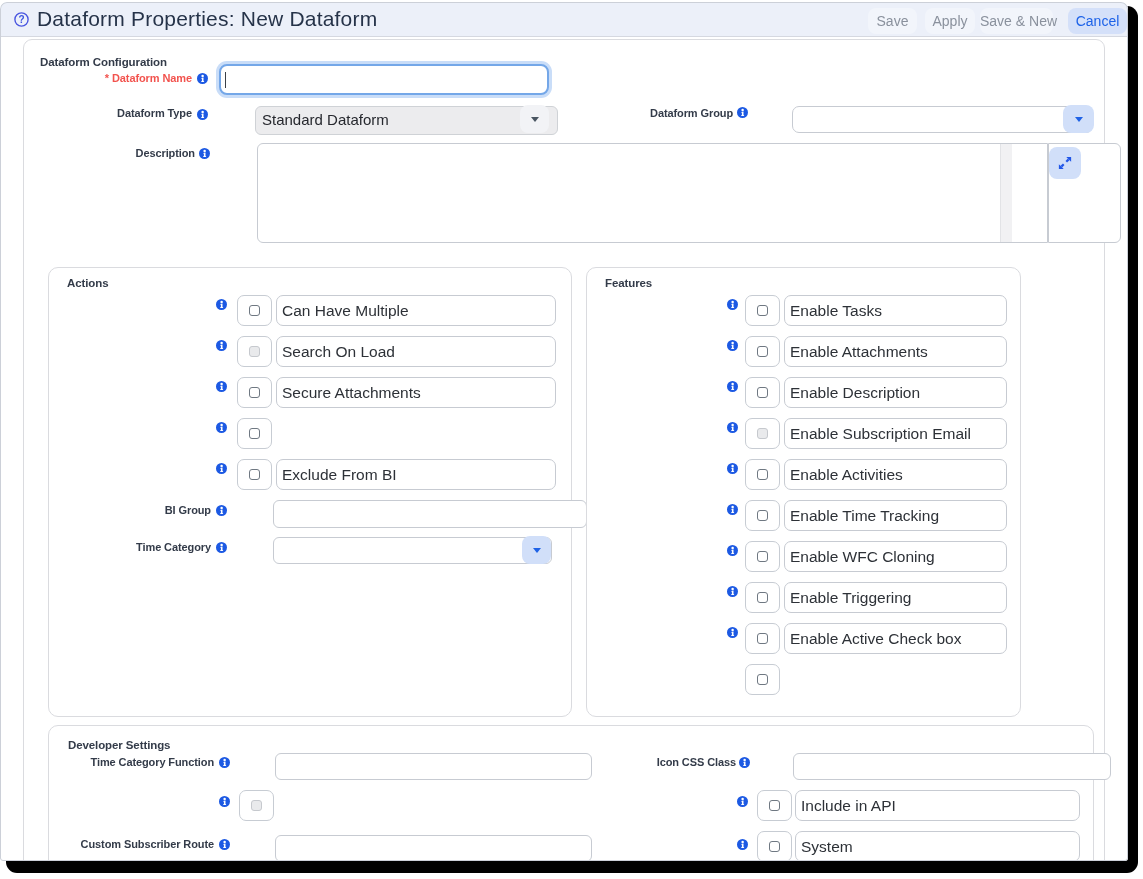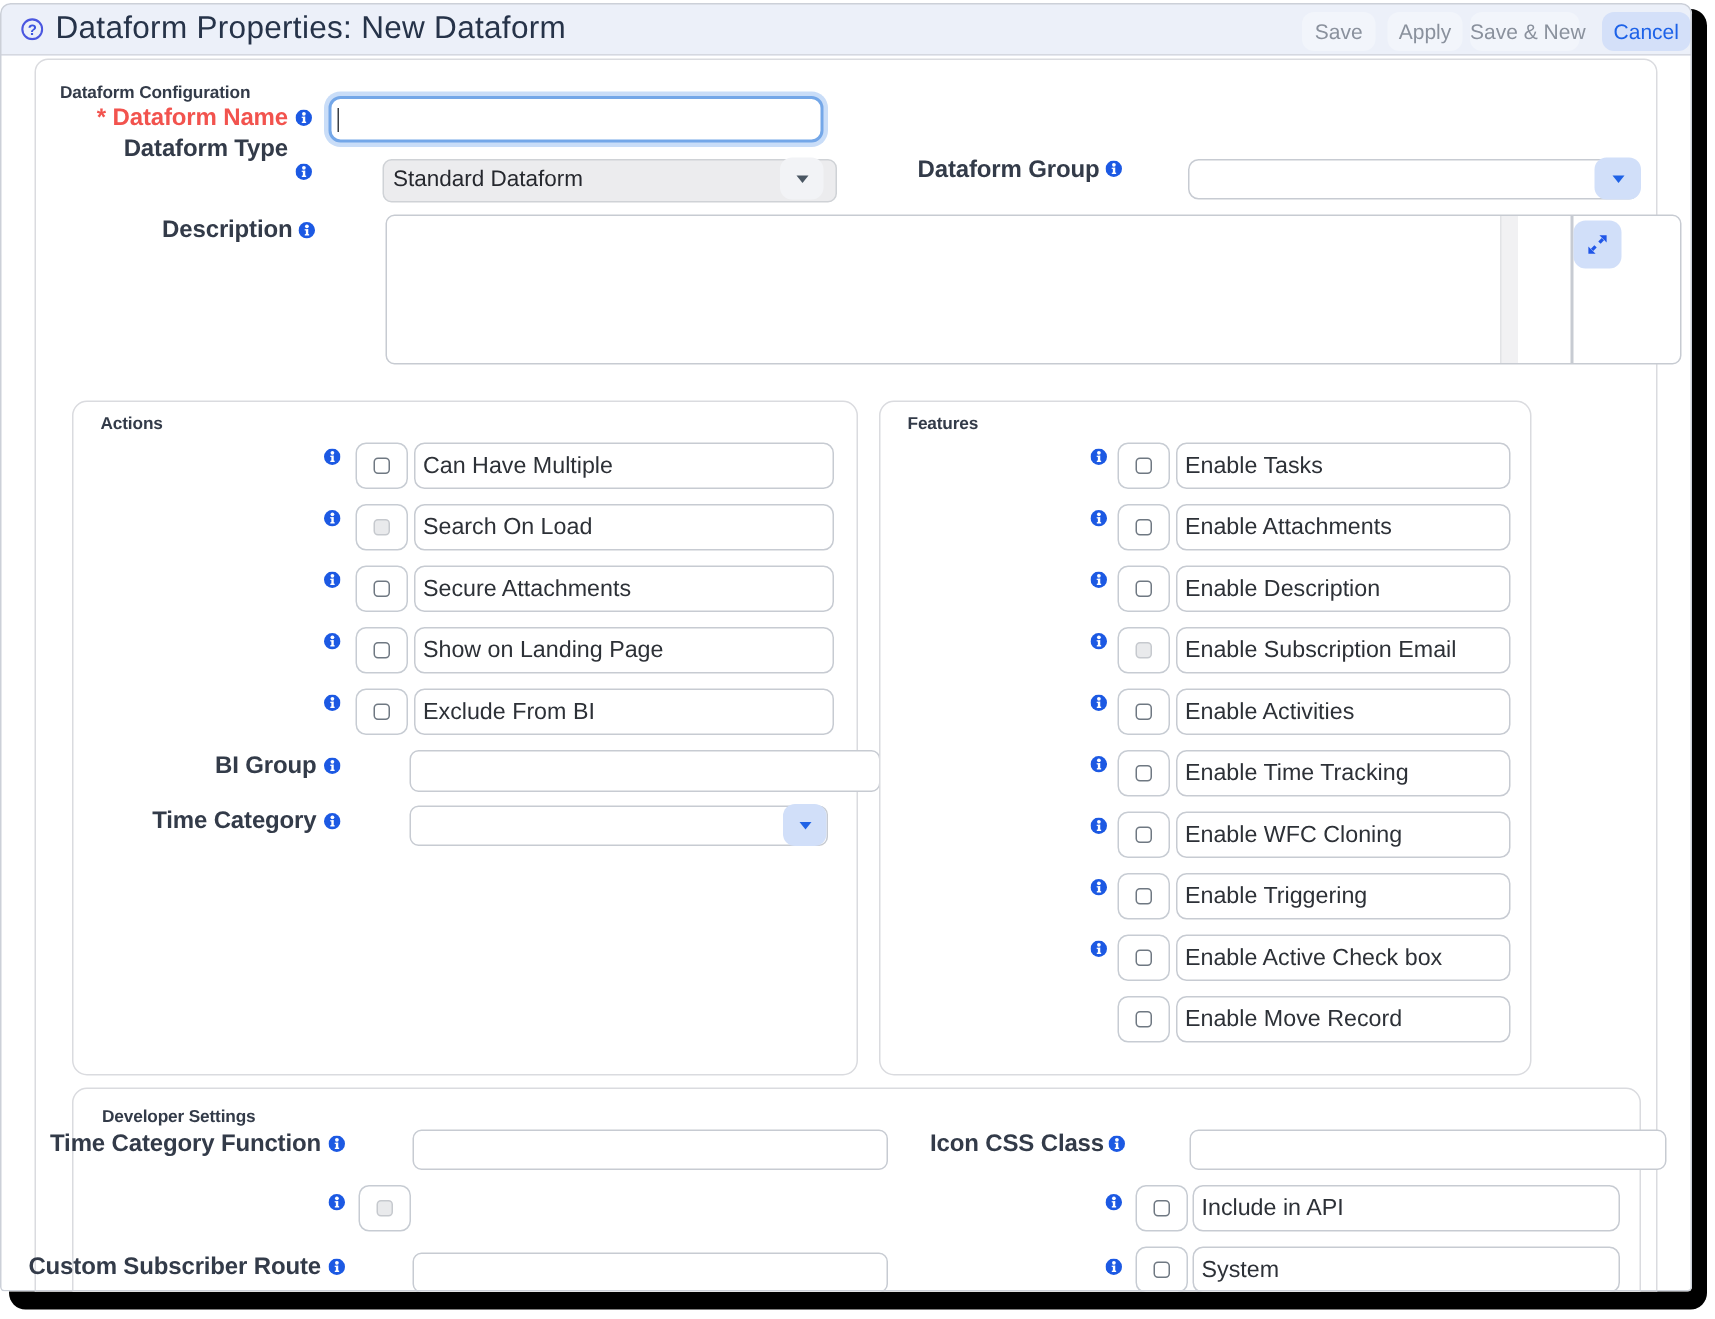--- a/index.html
+++ b/index.html
@@ -7,21 +7,21 @@
 #win { position:absolute; left:0; top:2px; width:1128px; height:859px; background:#fff; border-radius:7px 7px 3px 3px; overflow:hidden; }
 #winborder { position:absolute; left:0; top:0; width:1128px; height:859px; border-radius:7px 7px 3px 3px; box-shadow:inset 0 0 0 1px #ccd0d8; z-index:50; pointer-events:none; }
 .abs { position:absolute; }
 .hdr { position:absolute; left:0; top:0; width:1128px; height:34px; background:#ecf0f9; border-bottom:1px solid #d5d8e0; }
 .title { position:absolute; left:37px; top:5px; font-size:21px; color:#263349; letter-spacing:0.2px; }
 .btn { position:absolute; top:6px; height:26px; border-radius:8px; font-size:14px; text-align:center; line-height:26px; white-space:nowrap; }
 .btn.grey { background:#f2f5fb; color:#8a919d; }
 .btn.blue { background:#d4e0f9; color:#1d62e8; }
 .panel { position:absolute; background:#fff; border:1px solid #dadbdf; border-radius:10px; }
 .sec { position:absolute; font-size:11.5px; font-weight:bold; color:#333b49; white-space:nowrap; letter-spacing:-0.1px; }
-.lbl { position:absolute; font-size:16px; font-weight:bold; color:#333b49; white-space:nowrap; text-align:right; line-height:13px; letter-spacing:-0.1px; }
+.lbl { position:absolute; font-size:11px; font-weight:bold; color:#333b49; white-space:nowrap; text-align:right; line-height:13px; letter-spacing:-0.1px; }
 .lbl.red { color:#f2534e; }
 .inp { position:absolute; background:#fff; border:1px solid #c7cbd2; border-radius:6px;margin-left:36px; }
 .disinp { background:#ececee; border-color:#cfd2d6; color:#26282e; font-size:15px; line-height:25px; padding-left:6px; }
 .focusinp { position:absolute; background:#fff; border:2px solid #74a7e8; border-radius:8px; box-shadow:0 0 0 3px #c9ddf8; }
 .dd { position:absolute; display:flex; align-items:center; justify-content:center; border-radius:8px; }
 .dd span { display:block; width:0; height:0; border-left:4.5px solid transparent; border-right:4.5px solid transparent; border-top:5.5px solid #444; }
 .cbx { position:absolute; width:33px; height:29px; background:#fff; border:1px solid #c7ccd3; border-radius:7px; display:flex; align-items:center; justify-content:center; }
 .cbx .sq { width:9px; height:9px; border:1.5px solid #6f7882; border-radius:3px; background:#fff; }
 .cbx.dis .sq { border-color:#c6c9ce; background:#e9eaec; }
 .box { position:absolute; height:29px; background:#fff; border:1px solid #c7cbd2; border-radius:7px; font-size:15.5px; line-height:29px; color:#2d3137; padding-left:5px; white-space:nowrap; overflow:hidden; }
@@ -43,21 +43,21 @@
 <div class="panel" style="left:23px;top:37px;width:1080px;height:900px;border-radius:9px"></div>
 <div class="sec" style="left:40px;top:54px">Dataform Configuration</div>
 <div class="lbl red" style="right:936px;top:70px">* Dataform Name</div>
 <svg class="abs" style="left:197px;top:71px" width="11" height="11" viewBox="0 0 11 11">
         <circle cx="5.5" cy="5.5" r="5.5" fill="#1c59e3"></circle>
         <circle cx="5.6" cy="2.9" r="1.25" fill="#fff"></circle>
         <path d="M4.1 4.9 L6.5 4.6 L6.5 8 L7.1 8.2 L7.1 9 L4.2 9 L4.2 8.2 L4.9 8 L4.9 5.6 L4.1 5.5 Z" fill="#fff"></path>
       </svg>
 <div class="focusinp" style="left:219px;top:62px;width:326px;height:27px"></div>
 <div class="abs" style="left:225px;top:70px;width:1px;height:16px;background:#3b4046"></div>
-<div class="lbl" style="right:936px;top:91px">Dataform Type</div>
+<div class="lbl" style="right:936px;top:105px">Dataform Type</div>
 <svg class="abs" style="left:197px;top:107px" width="11" height="11" viewBox="0 0 11 11">
         <circle cx="5.5" cy="5.5" r="5.5" fill="#1c59e3"></circle>
         <circle cx="5.6" cy="2.9" r="1.25" fill="#fff"></circle>
         <path d="M4.1 4.9 L6.5 4.6 L6.5 8 L7.1 8.2 L7.1 9 L4.2 9 L4.2 8.2 L4.9 8 L4.9 5.6 L4.1 5.5 Z" fill="#fff"></path>
       </svg>
 <div class="inp disinp" style="left:219px;top:104px;width:295px;height:27px">Standard Dataform</div>
 <div class="dd" style="left:520px;top:103px;width:29px;height:28px;background:#f2f3f6">
         <span style="border-top-color:#4a5662"></span>
       </div>
 <div class="lbl" style="right:395px;top:105px">Dataform Group</div>
@@ -117,21 +117,20 @@
       </div>
 <div class="box" style="left:276px;top:375px;width:273px">Secure Attachments</div>
 <svg class="abs" style="left:216px;top:420px" width="11" height="11" viewBox="0 0 11 11">
         <circle cx="5.5" cy="5.5" r="5.5" fill="#1c59e3"></circle>
         <circle cx="5.6" cy="2.9" r="1.25" fill="#fff"></circle>
         <path d="M4.1 4.9 L6.5 4.6 L6.5 8 L7.1 8.2 L7.1 9 L4.2 9 L4.2 8.2 L4.9 8 L4.9 5.6 L4.1 5.5 Z" fill="#fff"></path>
       </svg>
 <div class="cbx" style="left:237px;top:416px">
         <div class="sq"></div>
       </div>
-<div class="box" style="left:276px;top:416px;width:273px">Show on Landing Page</div>
 <svg class="abs" style="left:216px;top:461px" width="11" height="11" viewBox="0 0 11 11">
         <circle cx="5.5" cy="5.5" r="5.5" fill="#1c59e3"></circle>
         <circle cx="5.6" cy="2.9" r="1.25" fill="#fff"></circle>
         <path d="M4.1 4.9 L6.5 4.6 L6.5 8 L7.1 8.2 L7.1 9 L4.2 9 L4.2 8.2 L4.9 8 L4.9 5.6 L4.1 5.5 Z" fill="#fff"></path>
       </svg>
 <div class="cbx" style="left:237px;top:457px">
         <div class="sq"></div>
       </div>
 <div class="box" style="left:276px;top:457px;width:273px">Exclude From BI</div>
 <div class="lbl" style="right:917px;top:502px">BI Group</div>
@@ -230,21 +229,20 @@
         <circle cx="5.6" cy="2.9" r="1.25" fill="#fff"></circle>
         <path d="M4.1 4.9 L6.5 4.6 L6.5 8 L7.1 8.2 L7.1 9 L4.2 9 L4.2 8.2 L4.9 8 L4.9 5.6 L4.1 5.5 Z" fill="#fff"></path>
       </svg>
 <div class="cbx" style="left:745px;top:621px">
         <div class="sq"></div>
       </div>
 <div class="box" style="left:784px;top:621px;width:216px">Enable Active Check box</div>
 <div class="cbx" style="left:745px;top:662px">
         <div class="sq"></div>
       </div>
-<div class="box" style="left:784px;top:662px;width:216px">Enable Move Record</div>
 <div class="panel" style="left:48px;top:723px;width:1044px;height:220px"></div>
 <div class="sec" style="left:68px;top:737px">Developer Settings</div>
 <div class="lbl" style="right:914px;top:754px">Time Category Function</div>
 <svg class="abs" style="left:219px;top:755px" width="11" height="11" viewBox="0 0 11 11">
         <circle cx="5.5" cy="5.5" r="5.5" fill="#1c59e3"></circle>
         <circle cx="5.6" cy="2.9" r="1.25" fill="#fff"></circle>
         <path d="M4.1 4.9 L6.5 4.6 L6.5 8 L7.1 8.2 L7.1 9 L4.2 9 L4.2 8.2 L4.9 8 L4.9 5.6 L4.1 5.5 Z" fill="#fff"></path>
       </svg>
 <div class="inp" style="left:239px;top:751px;width:315px;height:25px"></div>
 <svg class="abs" style="left:219px;top:794px" width="11" height="11" viewBox="0 0 11 11">

